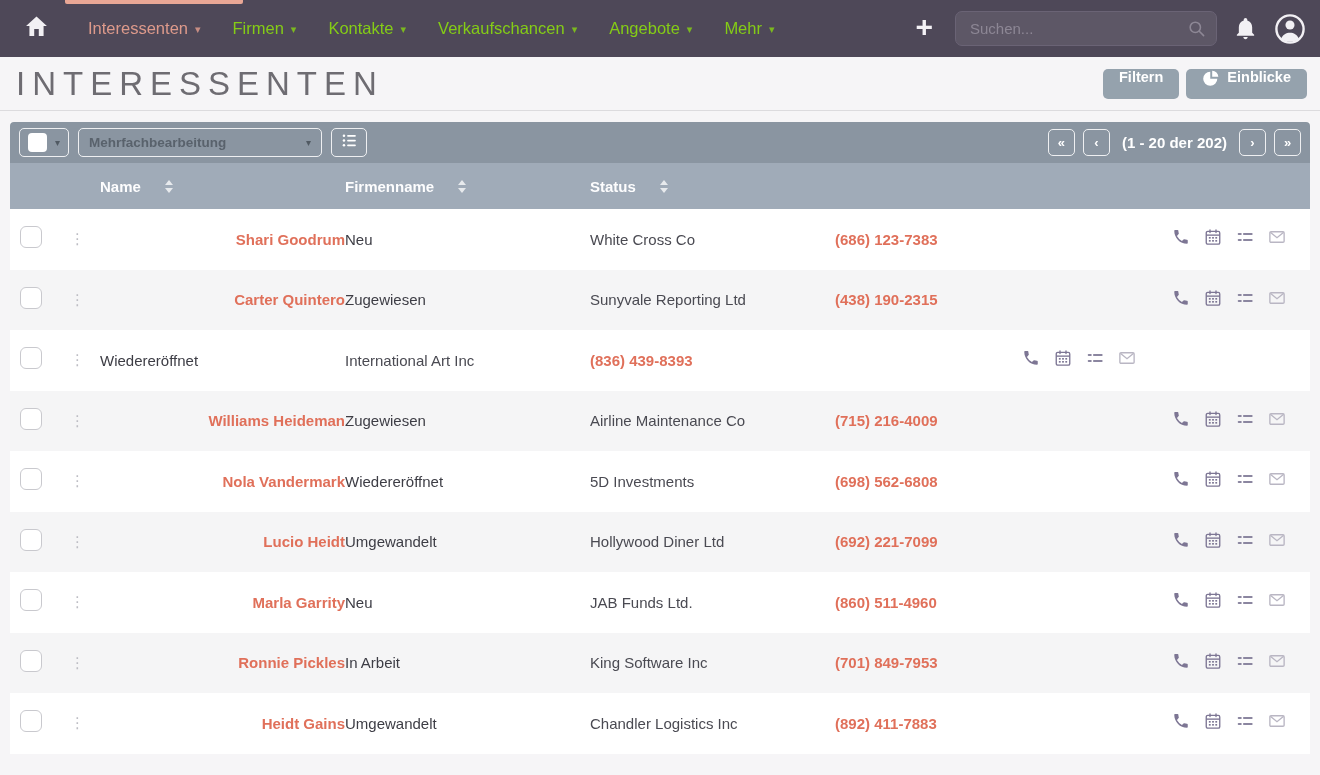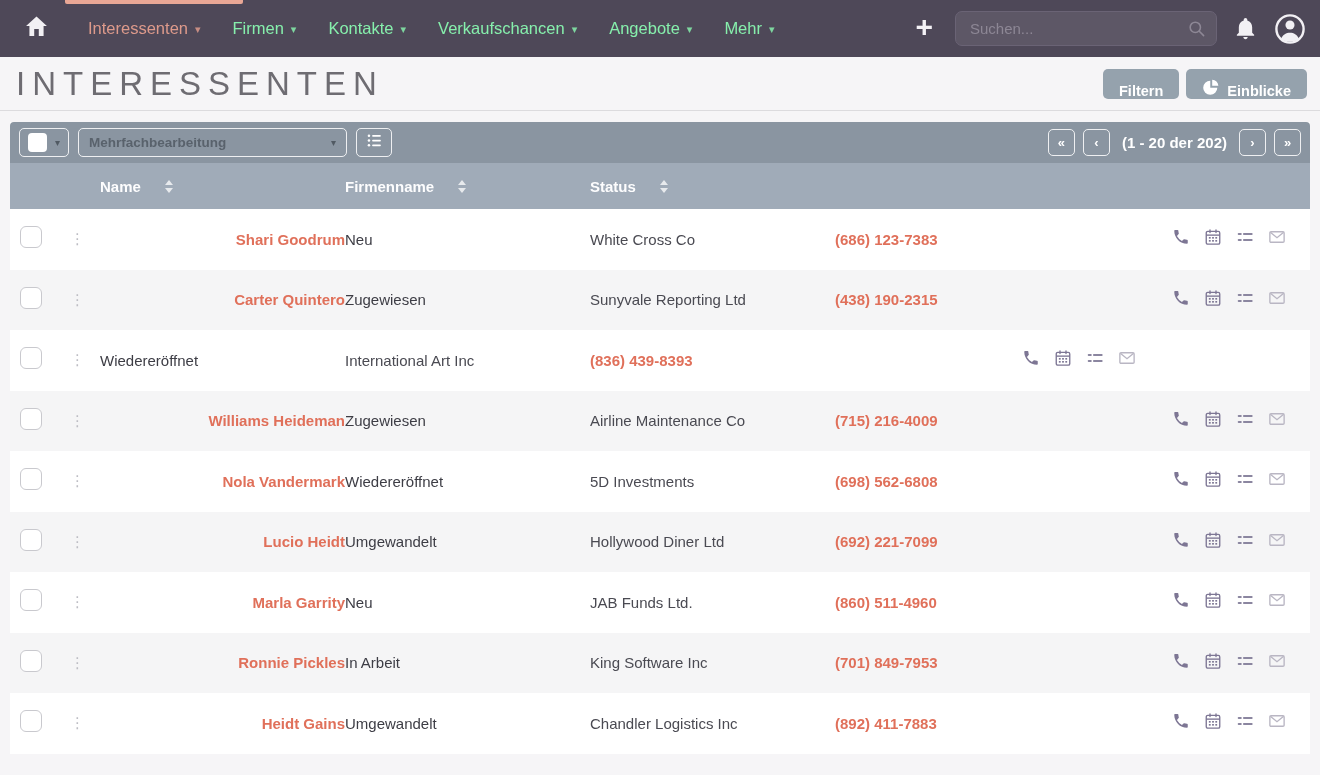--- a/index.html
+++ b/index.html
@@ -5,54 +5,54 @@
   * { margin:0; padding:0; box-sizing:border-box; }
   html,body { width:1320px; height:775px; overflow:hidden;
     font-family:"Liberation Sans","DejaVu Sans",sans-serif; background:#f6f5f7; }
 
   
   .navbar { position:relative; height:57px; background:#4e4858; display:flex; align-items:center; padding:0 14px; }
   .active-indicator { position:absolute; top:0; left:65px; width:178px; height:4px; background:#e9a795; border-radius:0 0 2px 2px; }
   .home-btn { width:44px; display:flex; align-items:center; justify-content:center; cursor:pointer; }
   .nav-items { display:flex; align-items:center; gap:8px; margin-left:18px; }
   .nav-item { display:flex; align-items:center; gap:7px; padding:0 12px; height:57px; cursor:pointer;
-    color:#86efac; font-size:16.5px; }
+    color:#84cc16; font-size:16.5px; }
   .nav-item .caret { font-size:11px; opacity:.85; padding-top:2px; }
   .nav-item.active { color:#dd9a8b; }
   .nav-right { margin-left:auto; display:flex; align-items:center; gap:16px; }
   .add-btn { color:#f4f2f6; font-size:30px; font-weight:700; line-height:1; padding:0 6px 4px 6px; cursor:pointer; }
   .search-wrap { position:relative; }
   .search-input { width:262px; height:35px; background:#5d5766; border:1px solid #6a6375; border-radius:7px;
     color:#d8d5de; font-size:15px; padding:0 38px 0 14px; outline:none;
     font-family:"Liberation Sans","DejaVu Sans",sans-serif; }
   .search-input::placeholder { color:#8d8795; }
   .search-icon { position:absolute; right:11px; top:8px; }
   .icon-btn { display:flex; align-items:center; justify-content:center; cursor:pointer; }
 
   
   .page-head { height:54px; display:flex; align-items:center; padding:0 13px 0 16px;
     border-bottom:1px solid #dcdbde; background:#f6f5f7; }
   .page-title { font-size:33px; color:#6e6c72; letter-spacing:7px; font-weight:400; }
   .head-buttons { margin-left:auto; display:flex; gap:7px; }
   .gray-btn { background:#95a2ad; border:none; border-radius:5px; height:30px; padding:0 16px;
-    color:#fff; font-weight:700; font-size:14.5px; display:flex; align-items:flex-end; gap:7px; cursor:pointer;
+    color:#fff; font-weight:700; font-size:14.5px; display:flex; align-items:flex-start; gap:7px; cursor:pointer;
     font-family:"Liberation Sans","DejaVu Sans",sans-serif; }
 
   
   .list-container { margin:11px 10px 0 10px; background:#fff; min-height:600px; }
 
   
   .list-toolbar { height:41px; background:#8a95a1; border-radius:4px 4px 0 0;
     display:flex; align-items:center; padding:0 9px; gap:9px; }
   .tb-box { border:1.5px solid rgba(255,255,255,.85); border-radius:5px; height:29px;
     display:flex; align-items:center; cursor:pointer; }
   .select-all { padding:0 8px; gap:8px; }
   .select-all .cb { width:19px; height:19px; background:#fff; border-radius:4px; }
   .tb-caret { font-size:10px; color:#515a63; }
-  .mass-edit { width:269px; padding:0 10px; justify-content:space-between; }
+  .mass-edit { width:244px; padding:0 10px; justify-content:space-between; }
   .mass-edit .lbl { font-size:13.5px; font-weight:700; color:#59626c; }
   .tb-list-btn { width:36px; justify-content:center; }
   .pagination { margin-left:auto; display:flex; align-items:center; gap:8px; }
   .pg-btn { width:27px; height:27px; border:1.5px solid rgba(255,255,255,.85); border-radius:5px;
     color:#fff; font-size:13px; font-weight:700; display:flex; align-items:center; justify-content:center; cursor:pointer; }
   .pg-range { color:#fff; font-weight:700; font-size:15px; margin:12px 4px; }
 
   
   .lgrid { display:grid; grid-template-columns:38px 42px 245px 245px 245px 1fr 150px;
     align-items:center; padding-left:10px; }

